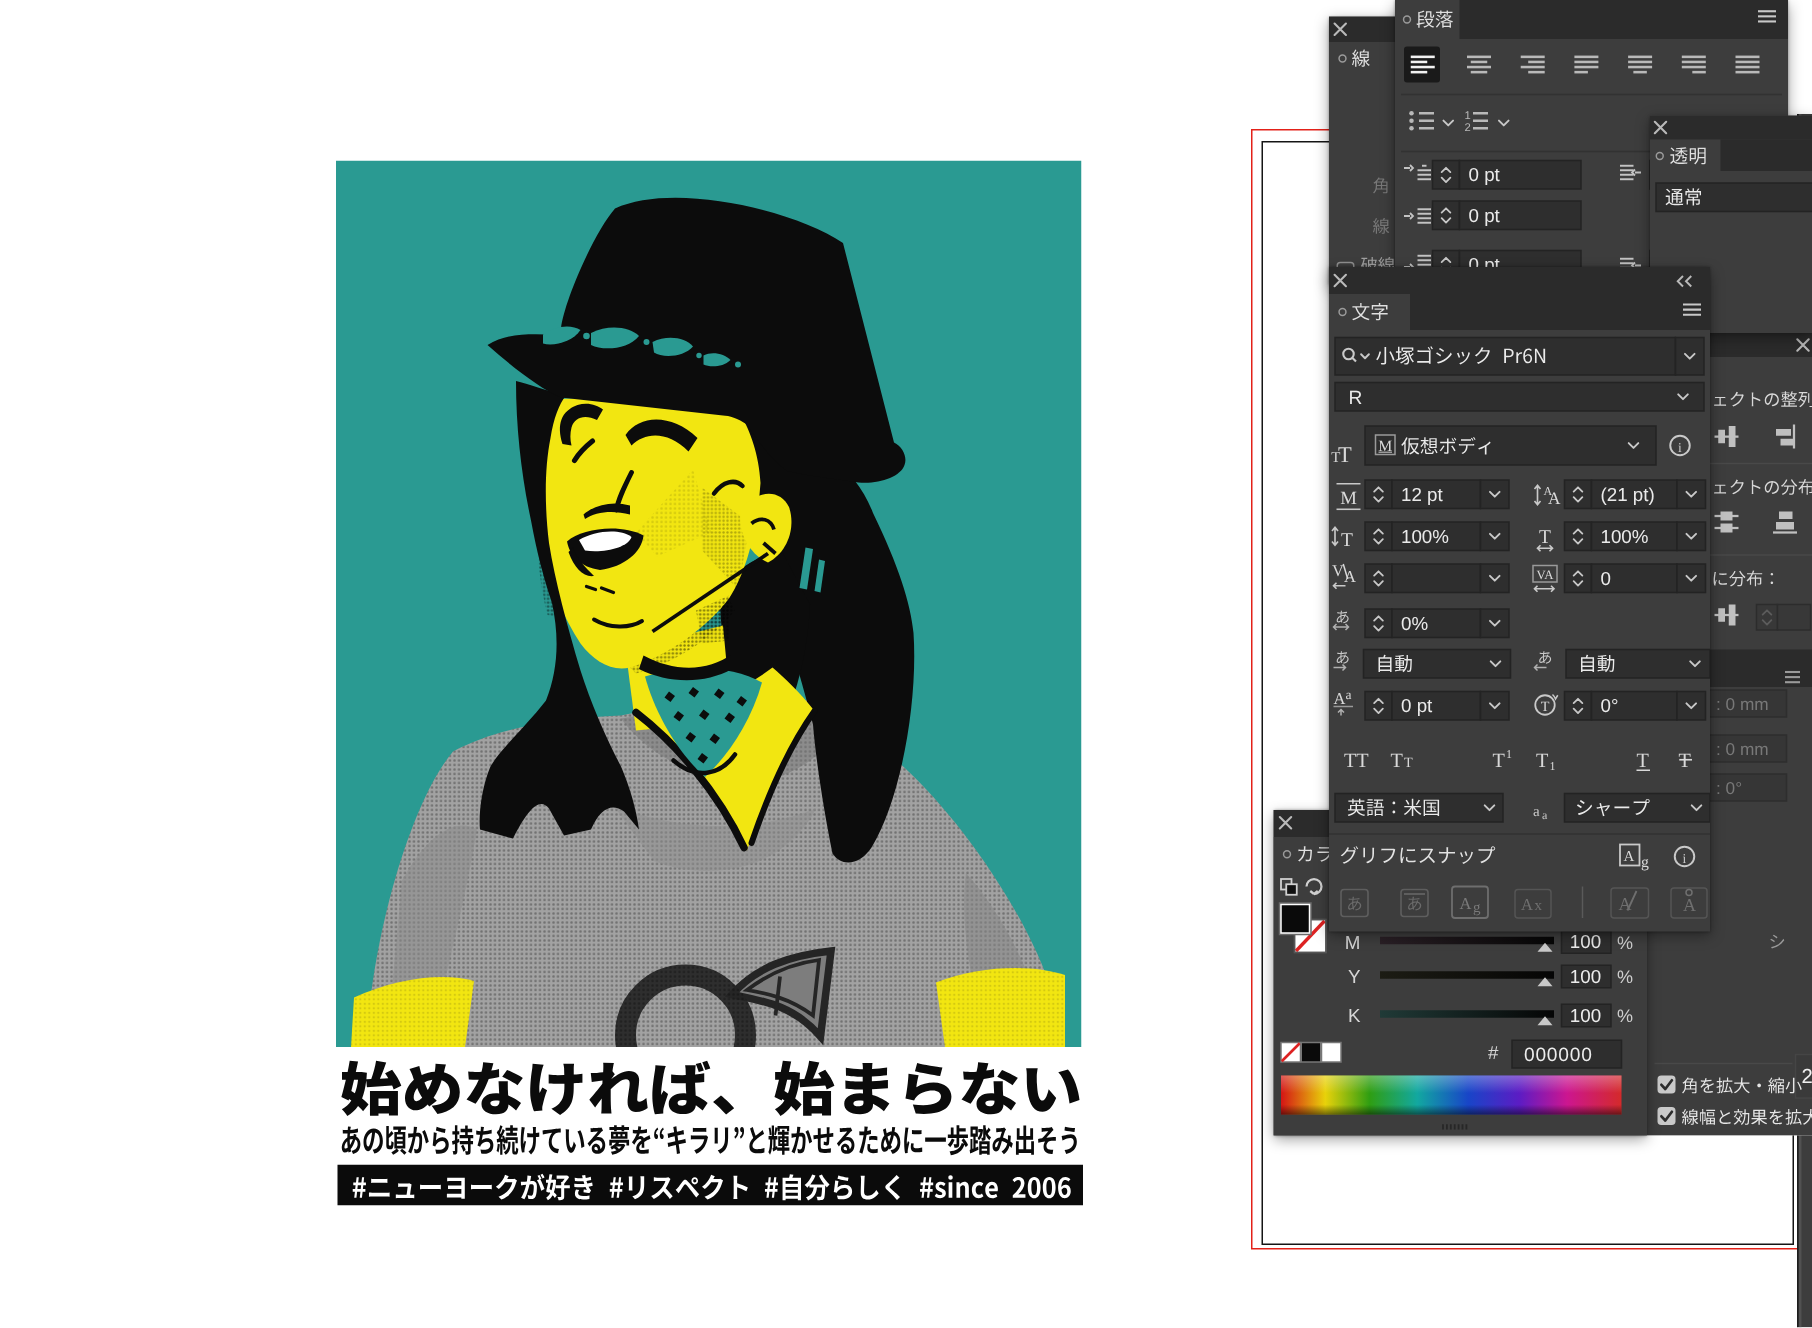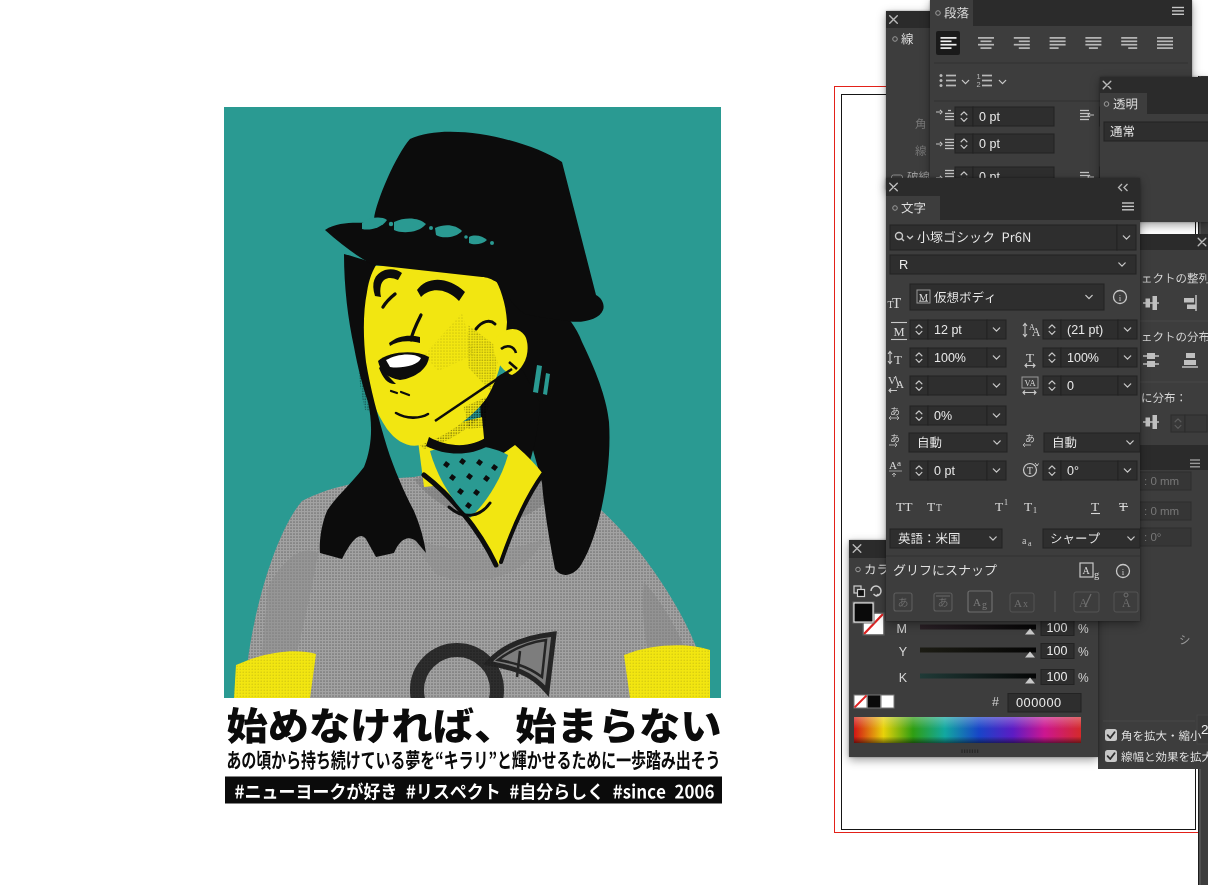--- a/index.html
+++ b/index.html
@@ -221,21 +221,21 @@
         <path d="M3.2,4.2 L10.8,11.8 M10.8,4.2 L3.2,11.8" fill="none" stroke="#b9b9b9" stroke-width="1.4" stroke-linecap="round" stroke-linejoin="miter"></path>
         <rect x="0" y="16" width="108" height="21" fill="#2b2b2b"></rect>
         <rect x="0" y="16" width="47" height="21" fill="#3d3d3d"></rect>
         <circle cx="6.5" cy="27" r="2.3" fill="none" stroke="#9a9a9a" stroke-width="1"></circle>
         <path transform="translate(13,31.5)" d="M0.7 -9.7C1.5 -9.1 2.3 -8.2 2.7 -7.6L3.4 -8.1C3.1 -8.8 2.2 -9.6 1.4 -10.2ZM3.1 -5.6H0.6V-4.7H2.2V-1.5C1.6 -0.9 1.0 -0.4 0.5 -0.0L0.9 0.9C1.6 0.4 2.1 -0.2 2.7 -0.7C3.5 0.3 4.6 0.7 6.2 0.8C7.7 0.8 10.3 0.8 11.7 0.7C11.8 0.5 11.9 0.0 12.0 -0.2C10.5 -0.1 7.6 -0.1 6.2 -0.1C4.8 -0.2 3.7 -0.6 3.1 -1.5ZM10.7 -10.3C9.3 -10.0 6.5 -9.8 4.3 -9.7C4.4 -9.5 4.5 -9.2 4.5 -9.0C5.4 -9.0 6.4 -9.1 7.4 -9.1V-8.2H3.9V-7.5H6.8C6.0 -6.6 4.7 -5.7 3.5 -5.3C3.7 -5.2 4.0 -4.9 4.1 -4.6C5.2 -5.1 6.5 -6.0 7.4 -7.0V-5.3H8.3V-7.1C9.2 -6.1 10.4 -5.2 11.5 -4.8C11.7 -5.0 11.9 -5.3 12.1 -5.5C10.9 -5.8 9.7 -6.6 8.9 -7.5H11.9V-8.2H8.3V-9.2C9.5 -9.3 10.5 -9.5 11.4 -9.7ZM4.9 -5.0V-4.3H6.4C6.2 -3.0 5.6 -2.0 3.9 -1.4C4.1 -1.3 4.3 -1.0 4.4 -0.8C6.4 -1.4 7.0 -2.6 7.3 -4.3H8.8C8.7 -3.8 8.6 -3.3 8.4 -2.9L9.2 -2.8L9.3 -3.2H10.6C10.5 -2.3 10.4 -1.9 10.2 -1.7C10.1 -1.6 10.0 -1.6 9.8 -1.6C9.6 -1.6 9.0 -1.6 8.4 -1.7C8.5 -1.5 8.6 -1.2 8.6 -0.9C9.2 -0.9 9.8 -0.9 10.1 -0.9C10.5 -0.9 10.7 -1.0 10.9 -1.2C11.2 -1.5 11.3 -2.1 11.5 -3.6C11.5 -3.7 11.5 -3.9 11.5 -3.9H9.5L9.7 -5.0Z M16.7 -5.6V-3.2H14.4V-5.6ZM16.7 -6.5H14.4V-8.9H16.7ZM13.5 -9.7V-1.1H14.4V-2.3H17.6V-9.7ZM23.2 -9.1V-6.9H19.7V-9.1ZM18.8 -10.0V-5.5C18.8 -3.6 18.6 -1.2 16.4 0.4C16.6 0.6 17.0 0.9 17.1 1.1C18.6 -0.0 19.2 -1.5 19.5 -3.0H23.2V-0.2C23.2 -0.0 23.1 0.1 22.9 0.1C22.6 0.1 21.9 0.1 21.1 0.1C21.2 0.3 21.4 0.7 21.4 1.0C22.5 1.0 23.1 1.0 23.6 0.8C24.0 0.7 24.1 0.4 24.1 -0.2V-10.0ZM23.2 -6.1V-3.9H19.6C19.7 -4.4 19.7 -5.0 19.7 -5.5V-6.1Z" fill="#e0e0e0"></path>
         <rect x="0" y="37" width="108" height="108" fill="#3d3d3d"></rect>
         <rect x="4" y="45" width="110" height="19" fill="#2e2e2e" stroke="#232323" stroke-width="1"></rect>
         <path transform="translate(10,59)" d="M0.7 -9.6C1.5 -9.1 2.4 -8.2 2.8 -7.5L3.5 -8.2C3.1 -8.8 2.2 -9.7 1.4 -10.2ZM3.2 -5.6H0.5V-4.7H2.3V-1.5C1.7 -0.9 1.0 -0.4 0.4 -0.0L0.8 0.9C1.5 0.4 2.2 -0.2 2.8 -0.7C3.6 0.3 4.8 0.7 6.4 0.8C7.8 0.8 10.5 0.8 11.9 0.7C11.9 0.5 12.1 0.0 12.2 -0.2C10.7 -0.1 7.8 -0.1 6.4 -0.1C4.9 -0.2 3.8 -0.6 3.2 -1.5ZM4.5 -10.0V-9.2H9.8C9.3 -8.9 8.7 -8.5 8.1 -8.2C7.5 -8.5 6.9 -8.8 6.3 -8.9L5.7 -8.4C6.5 -8.1 7.4 -7.7 8.1 -7.4H4.5V-0.9H5.4V-3.0H7.5V-0.9H8.4V-3.0H10.6V-1.8C10.6 -1.7 10.5 -1.6 10.4 -1.6C10.2 -1.6 9.7 -1.6 9.1 -1.6C9.2 -1.4 9.3 -1.1 9.3 -0.9C10.2 -0.9 10.7 -0.9 11.0 -1.0C11.4 -1.1 11.5 -1.4 11.5 -1.8V-7.4H9.9C9.6 -7.5 9.3 -7.7 8.9 -7.9C9.8 -8.3 10.8 -9.0 11.5 -9.6L10.9 -10.0L10.7 -10.0ZM10.6 -6.6V-5.5H8.4V-6.6ZM5.4 -4.8H7.5V-3.7H5.4ZM5.4 -5.5V-6.6H7.5V-5.5ZM10.6 -4.8V-3.7H8.4V-4.8Z M16.4 -6.1H21.1V-4.9H16.4ZM14.4 -3.2V0.4H15.3V-2.3H18.4V1.0H19.4V-2.3H22.3V-0.6C22.3 -0.4 22.2 -0.4 22.1 -0.3C21.9 -0.3 21.2 -0.3 20.4 -0.4C20.6 -0.1 20.7 0.2 20.8 0.5C21.7 0.5 22.4 0.5 22.8 0.4C23.1 0.2 23.2 -0.1 23.2 -0.5V-3.2H19.4V-4.2H22.1V-6.9H15.5V-4.2H18.4V-3.2ZM14.6 -10.0C15.0 -9.6 15.4 -9.0 15.6 -8.6H13.6V-5.9H14.5V-7.7H23.1V-5.9H24.0V-8.6H19.3V-10.5H18.4V-8.6H15.7L16.5 -8.9C16.3 -9.3 15.8 -9.9 15.4 -10.4ZM22.0 -10.4C21.8 -10.0 21.3 -9.3 21.0 -8.9L21.8 -8.6C22.1 -8.9 22.6 -9.5 23.0 -10.1Z" fill="#eaeaea"></path>
       </svg>
     </div>
-    <div style="position:absolute;left:1098px;top:234px;width:110px;height:535px;background:#a3a3a3;z-index:3;overflow:hidden;">
+    <div style="position:absolute;left:1098px;top:222px;width:110px;height:535px;background:#a3a3a3;z-index:3;overflow:hidden;">
       <svg width="110" height="535" viewBox="0 0 110 535" style="position:absolute;left:0;top:0">
         <rect x="0" y="0" width="110" height="16" fill="#2b2b2b"></rect>
         <path d="M100.2,4.2 L107.8,11.8 M107.8,4.2 L100.2,11.8" fill="none" stroke="#b9b9b9" stroke-width="1.4" stroke-linecap="round" stroke-linejoin="miter"></path>
         <rect x="0" y="16" width="110" height="519" fill="#3d3d3d"></rect>
         <path transform="translate(43,48.5)" d="M1.8 -0.9V0.1C2.1 0.1 2.4 0.0 2.6 0.0H9.0C9.2 0.0 9.5 0.1 9.7 0.1V-0.9C9.5 -0.9 9.2 -0.8 9.0 -0.8H6.2V-5.1H8.4C8.7 -5.1 9.0 -5.0 9.2 -5.0V-5.9C9.0 -5.9 8.7 -5.9 8.4 -5.9H3.1C3.0 -5.9 2.6 -5.9 2.3 -5.9V-5.0C2.6 -5.0 3.0 -5.1 3.1 -5.1H5.3V-0.8H2.6C2.3 -0.8 2.0 -0.9 1.8 -0.9Z M17.7 -8.9 16.6 -9.3C16.5 -9.0 16.4 -8.6 16.2 -8.4C15.8 -7.3 14.6 -5.7 12.6 -4.5L13.4 -3.9C14.7 -4.7 15.7 -5.8 16.3 -6.7H20.2C20.0 -5.7 19.3 -4.2 18.4 -3.1C17.4 -1.9 15.9 -0.9 13.8 -0.2L14.6 0.5C16.8 -0.3 18.2 -1.3 19.2 -2.6C20.2 -3.9 21.0 -5.4 21.3 -6.6C21.3 -6.8 21.4 -7.0 21.5 -7.2L20.8 -7.7C20.6 -7.6 20.3 -7.5 20.0 -7.5H16.9L17.2 -8.0C17.3 -8.2 17.5 -8.6 17.7 -8.9Z M26.9 -1.0C26.9 -0.6 26.9 -0.0 26.8 0.3H27.9C27.9 -0.0 27.8 -0.7 27.8 -1.0L27.8 -4.8C29.1 -4.4 31.1 -3.6 32.3 -3.0L32.7 -3.9C31.5 -4.5 29.3 -5.4 27.8 -5.8V-7.7C27.8 -8.1 27.9 -8.5 27.9 -8.9H26.8C26.9 -8.5 26.9 -8.0 26.9 -7.7C26.9 -6.7 26.9 -1.7 26.9 -1.0Z M40.0 -7.4C39.8 -6.3 39.6 -5.2 39.3 -4.3C38.7 -2.3 38.1 -1.6 37.6 -1.6C37.1 -1.6 36.4 -2.2 36.4 -3.7C36.4 -5.2 37.8 -7.1 40.0 -7.4ZM40.9 -7.4C42.9 -7.2 44.0 -5.8 44.0 -4.1C44.0 -2.1 42.5 -1.0 41.1 -0.6C40.8 -0.6 40.5 -0.5 40.1 -0.5L40.6 0.4C43.4 0.0 44.9 -1.6 44.9 -4.0C44.9 -6.4 43.2 -8.3 40.5 -8.3C37.7 -8.3 35.5 -6.1 35.5 -3.6C35.5 -1.7 36.5 -0.5 37.6 -0.5C38.6 -0.5 39.5 -1.7 40.2 -4.1C40.6 -5.2 40.8 -6.3 40.9 -7.4Z M48.4 -2.0V-0.1H46.5V0.7H57.0V-0.1H52.2V-1.0H55.5V-1.7H52.2V-2.6H56.2V-3.3H47.3V-2.6H51.3V-0.1H49.3V-2.0ZM53.4 -9.7C53.1 -8.5 52.5 -7.5 51.7 -6.8V-7.7H49.7V-8.3H52.0V-8.9H49.7V-9.7H48.9V-8.9H46.7V-8.3H48.9V-7.7H47.0V-5.6H48.6C48.0 -5.0 47.2 -4.4 46.5 -4.1C46.6 -4.0 46.9 -3.8 47.0 -3.6C47.6 -3.9 48.3 -4.5 48.9 -5.1V-3.6H49.7V-5.0C50.3 -4.7 51.0 -4.2 51.3 -4.0L51.8 -4.6C51.4 -4.8 50.2 -5.4 49.7 -5.6H51.7V-6.7C51.9 -6.5 52.1 -6.3 52.2 -6.1C52.5 -6.4 52.7 -6.6 52.9 -7.0C53.2 -6.5 53.5 -5.9 53.9 -5.4C53.3 -4.9 52.5 -4.5 51.6 -4.2C51.8 -4.0 52.0 -3.7 52.1 -3.6C53.0 -3.9 53.8 -4.3 54.5 -4.9C55.0 -4.3 55.8 -3.8 56.6 -3.5C56.8 -3.7 57.0 -4.0 57.1 -4.2C56.3 -4.5 55.6 -4.9 55.0 -5.4C55.5 -6.0 55.9 -6.8 56.2 -7.7H56.9V-8.4H53.8C53.9 -8.7 54.0 -9.1 54.2 -9.5ZM47.7 -7.1H48.9V-6.2H47.7ZM49.7 -7.1H50.9V-6.2H49.7ZM53.4 -7.7H55.4C55.2 -7.0 54.9 -6.4 54.4 -5.9C54.0 -6.5 53.6 -7.1 53.4 -7.6Z M64.4 -8.3V-2.0H65.2V-8.3ZM67.2 -9.4V-0.2C67.2 0.0 67.1 0.1 66.9 0.1C66.6 0.1 65.9 0.1 65.1 0.1C65.3 0.3 65.4 0.7 65.5 0.9C66.5 0.9 67.1 0.9 67.5 0.8C67.9 0.6 68.0 0.4 68.0 -0.2V-9.4ZM62.6 -5.8C62.4 -4.8 62.1 -4.0 61.8 -3.3C61.2 -3.7 60.4 -4.2 59.7 -4.7C59.9 -5.0 60.1 -5.4 60.2 -5.8ZM58.2 -9.1V-8.3H60.2C59.8 -6.6 59.0 -4.7 57.8 -3.5C57.9 -3.4 58.2 -3.1 58.4 -2.9C58.7 -3.3 59.0 -3.6 59.2 -4.0C60.0 -3.6 60.8 -3.0 61.4 -2.5C60.6 -1.2 59.6 -0.3 58.5 0.3C58.7 0.4 59.0 0.8 59.1 1.0C61.2 -0.3 62.9 -2.6 63.5 -6.4L63.0 -6.6L62.8 -6.6H60.5C60.7 -7.1 60.9 -7.7 61.1 -8.3H63.9V-9.1Z" fill="#d8d8d8"></path>
         <line x1="0" y1="87" x2="110" y2="87" stroke="#494949" stroke-width="1"></line>
         <line x1="45" y1="69" x2="61" y2="69" stroke="#c0c0c0" stroke-width="1.5"></line>
         <rect x="47.5" y="64.5" width="4.5" height="9" fill="#c0c0c0"></rect>
         <rect x="54.5" y="62" width="4.5" height="14" fill="#c0c0c0"></rect>
         <line x1="98" y1="61" x2="98" y2="77" stroke="#c0c0c0" stroke-width="1.5"></line>

